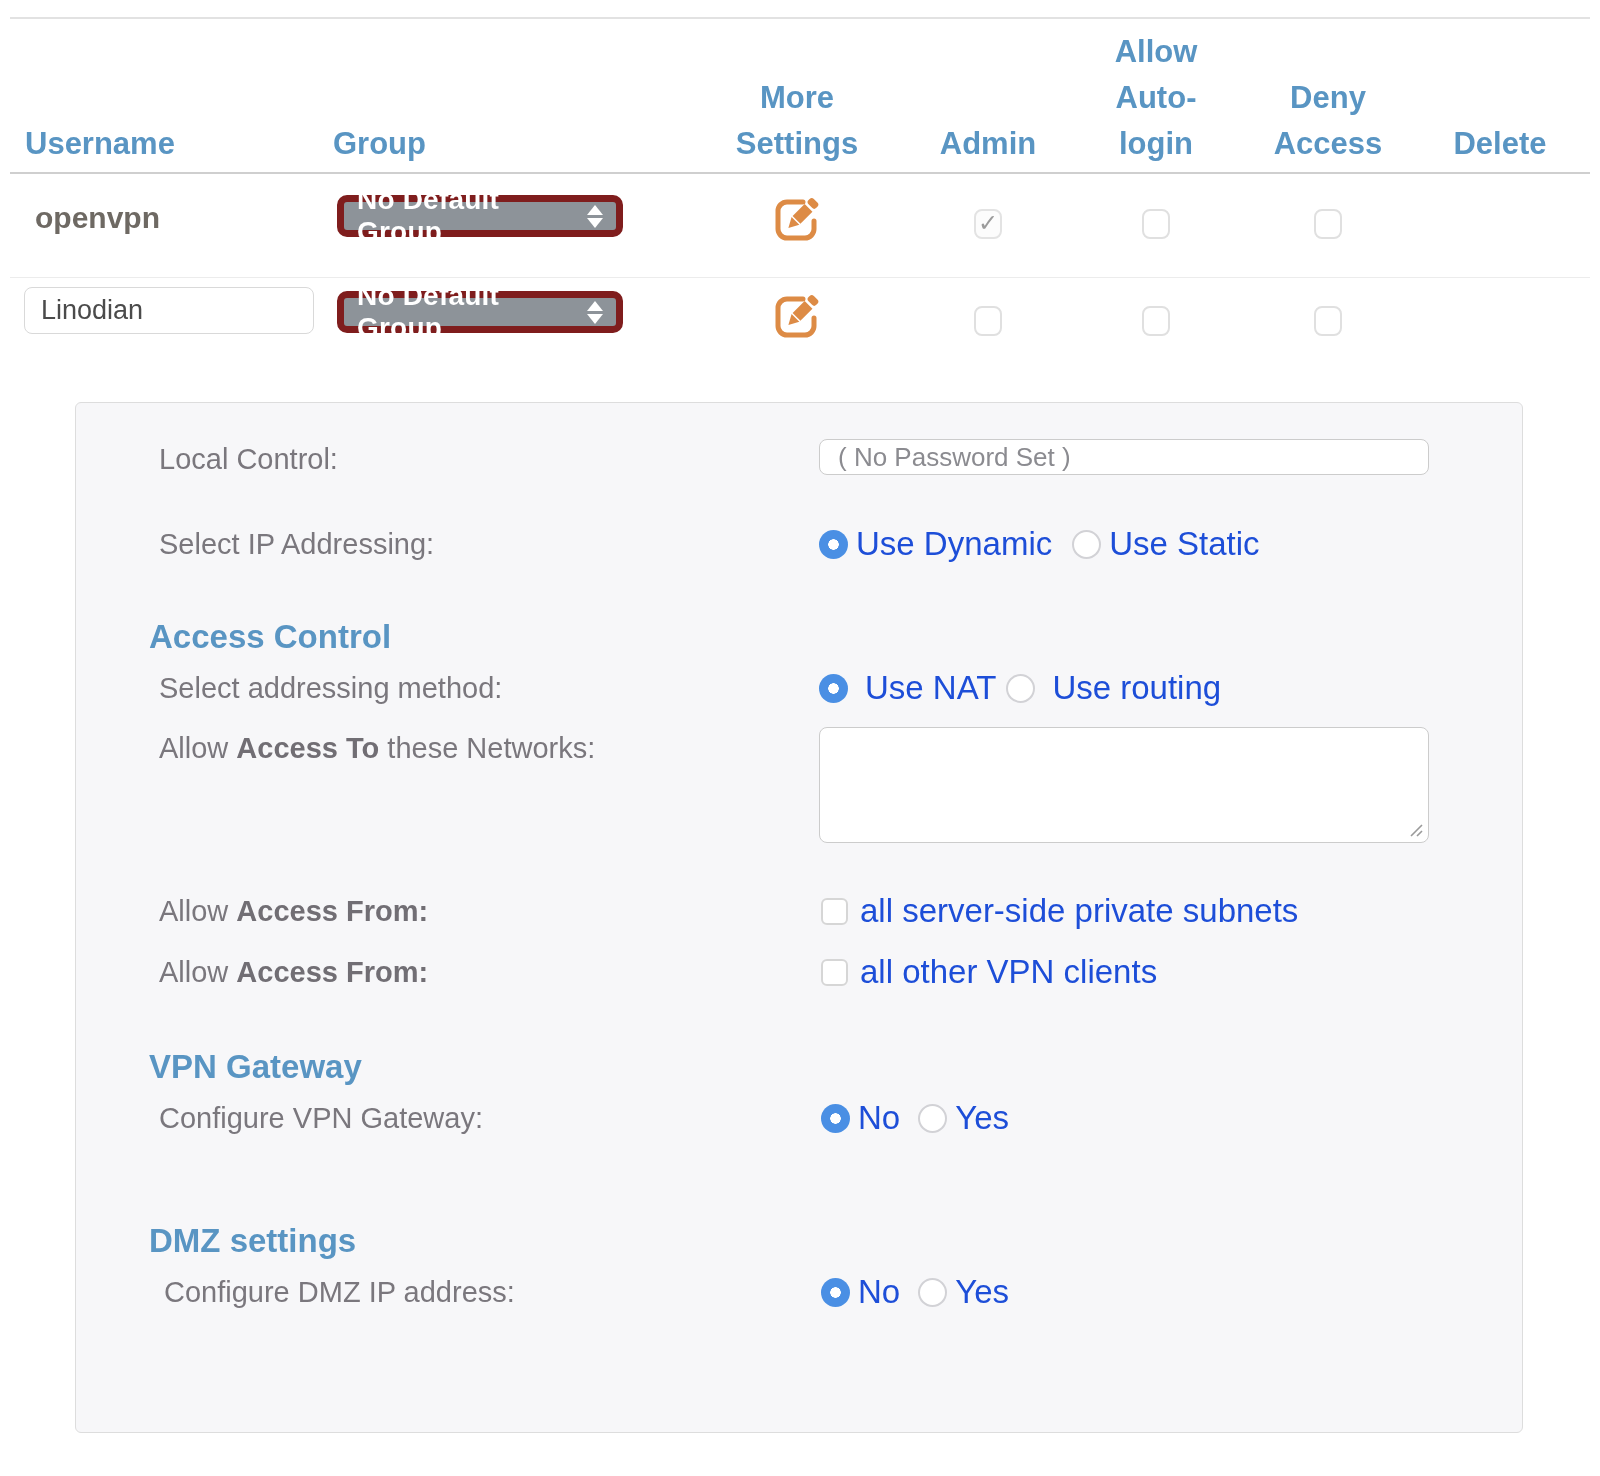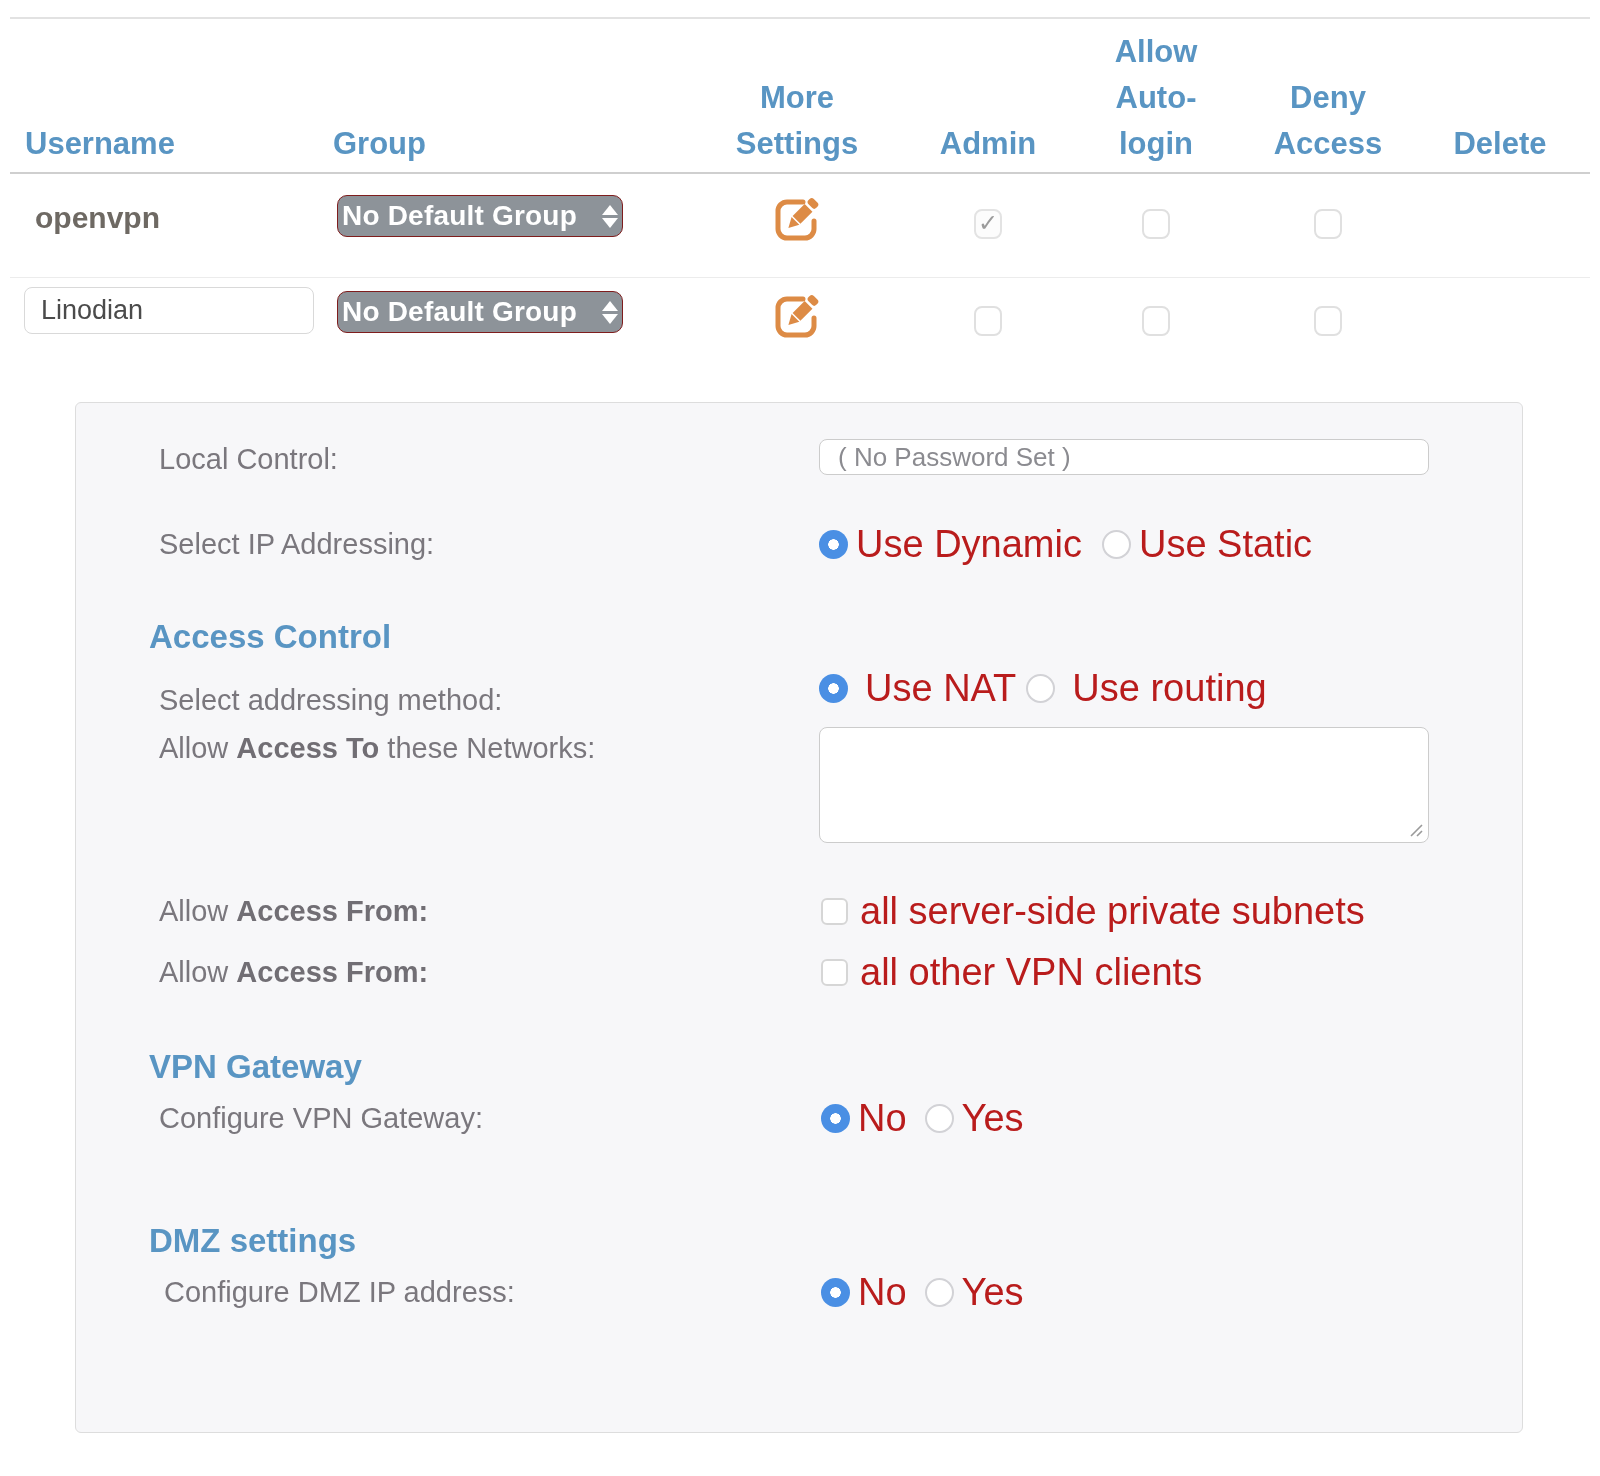--- a/index.html
+++ b/index.html
@@ -16,22 +16,22 @@
     position:absolute;color:#5995c3;font-weight:700;font-size:31px;line-height:46px;
     white-space:pre-line;
   }
   .th.center{text-align:center;}
   .cell-username{position:absolute;font-size:30px;font-weight:700;color:#6e6963;}
   .uname-input{
     position:absolute;box-sizing:border-box;border:1px solid #d9d9d9;border-radius:8px;
     background:#fff;font-family:inherit;font-size:27px;color:#4b4b4b;padding:0 16px;outline:none;
   }
   .pill{
-    position:absolute;box-sizing:border-box;background:#8d9399;border:1px solid #7f1d1d;border-radius:10px;
-    display:flex;align-items:center;justify-content:space-between;padding:0 4px;cursor:default;
+    position:absolute;box-sizing:border-box;background:#8d9399;border:7px solid #7f1d1d;border-radius:10px;
+    display:flex;align-items:center;justify-content:space-between;padding:0 13px;cursor:default;
   }
   .pill .pill-label{color:#ffffff;font-size:28px;font-weight:700;letter-spacing:.2px;}
   .pill .arrows{display:flex;flex-direction:column;align-items:center;margin-left:10px;}
   .tri-up{width:0;height:0;border-left:8px solid transparent;border-right:8px solid transparent;border-bottom:10px solid #ffffff;margin-bottom:3px;}
   .tri-down{width:0;height:0;border-left:8px solid transparent;border-right:8px solid transparent;border-top:10px solid #ffffff;}
   .editbtn{position:absolute;width:56px;height:56px;cursor:pointer;}
   .tcb{
     position:absolute;width:28px;height:30px;box-sizing:border-box;border:2px solid #e0e0e0;
     border-radius:8px;background:#fff;display:flex;align-items:center;justify-content:center;cursor:pointer;
   }
@@ -56,21 +56,21 @@
     resize:none;outline:none;font-family:inherit;font-size:26px;color:#555;padding:10px 14px;
   }
   .resize-grip{position:absolute;right:5px;bottom:5px;pointer-events:none;}
   .ctrl-row{position:absolute;display:flex;align-items:center;}
   .opt{display:inline-flex;align-items:center;cursor:pointer;}
   .radio{
     width:29px;height:29px;border-radius:50%;box-sizing:border-box;background:#fff;
     border:2px solid #d2d2d6;flex:0 0 auto;
   }
   .radio.on{border:none;background:radial-gradient(circle at 50% 50%, #ffffff 0 5px, #4a8fe4 5.5px 100%);}
-  .optlabel{font-size:38px;color:#b91c1c;}
+  .optlabel{font-size:33px;color:#1d4ed8;}
   .pcb{
     width:27px;height:27px;box-sizing:border-box;border:2px solid #d6d6d6;border-radius:6px;background:#fff;
     flex:0 0 auto;cursor:pointer;
   }
   .gap8{margin-left:8px;}
   .gap2{margin-left:17px;}
   .sp20{margin-left:20px;}
   .sp10{margin-left:10px;}
   .sp18{margin-left:18px;}
   .cb-label{margin-left:12px;}
@@ -175,21 +175,21 @@
       <span class="optlabel gap8">Use Dynamic</span>
     </span>
     <span class="opt sp20">
       <span class="radio"></span>
       <span class="optlabel gap8">Use Static</span>
     </span>
   </div>
 
   <div class="pheading" style="left:73px;top:216px;">Access Control</div>
 
-  <div class="plabel" style="left:83px;top:268px;margin-top:12px;">Select addressing method:</div>
+  <div class="plabel" style="left:83px;top:268px;">Select addressing method:</div>
   <div class="ctrl-row" style="left:743px;top:268px;height:34px;">
     <span class="opt">
       <span class="radio on"></span>
       <span class="optlabel gap2">Use NAT</span>
     </span>
     <span class="opt sp10">
       <span class="radio"></span>
       <span class="optlabel gap2">Use routing</span>
     </span>
   </div>

